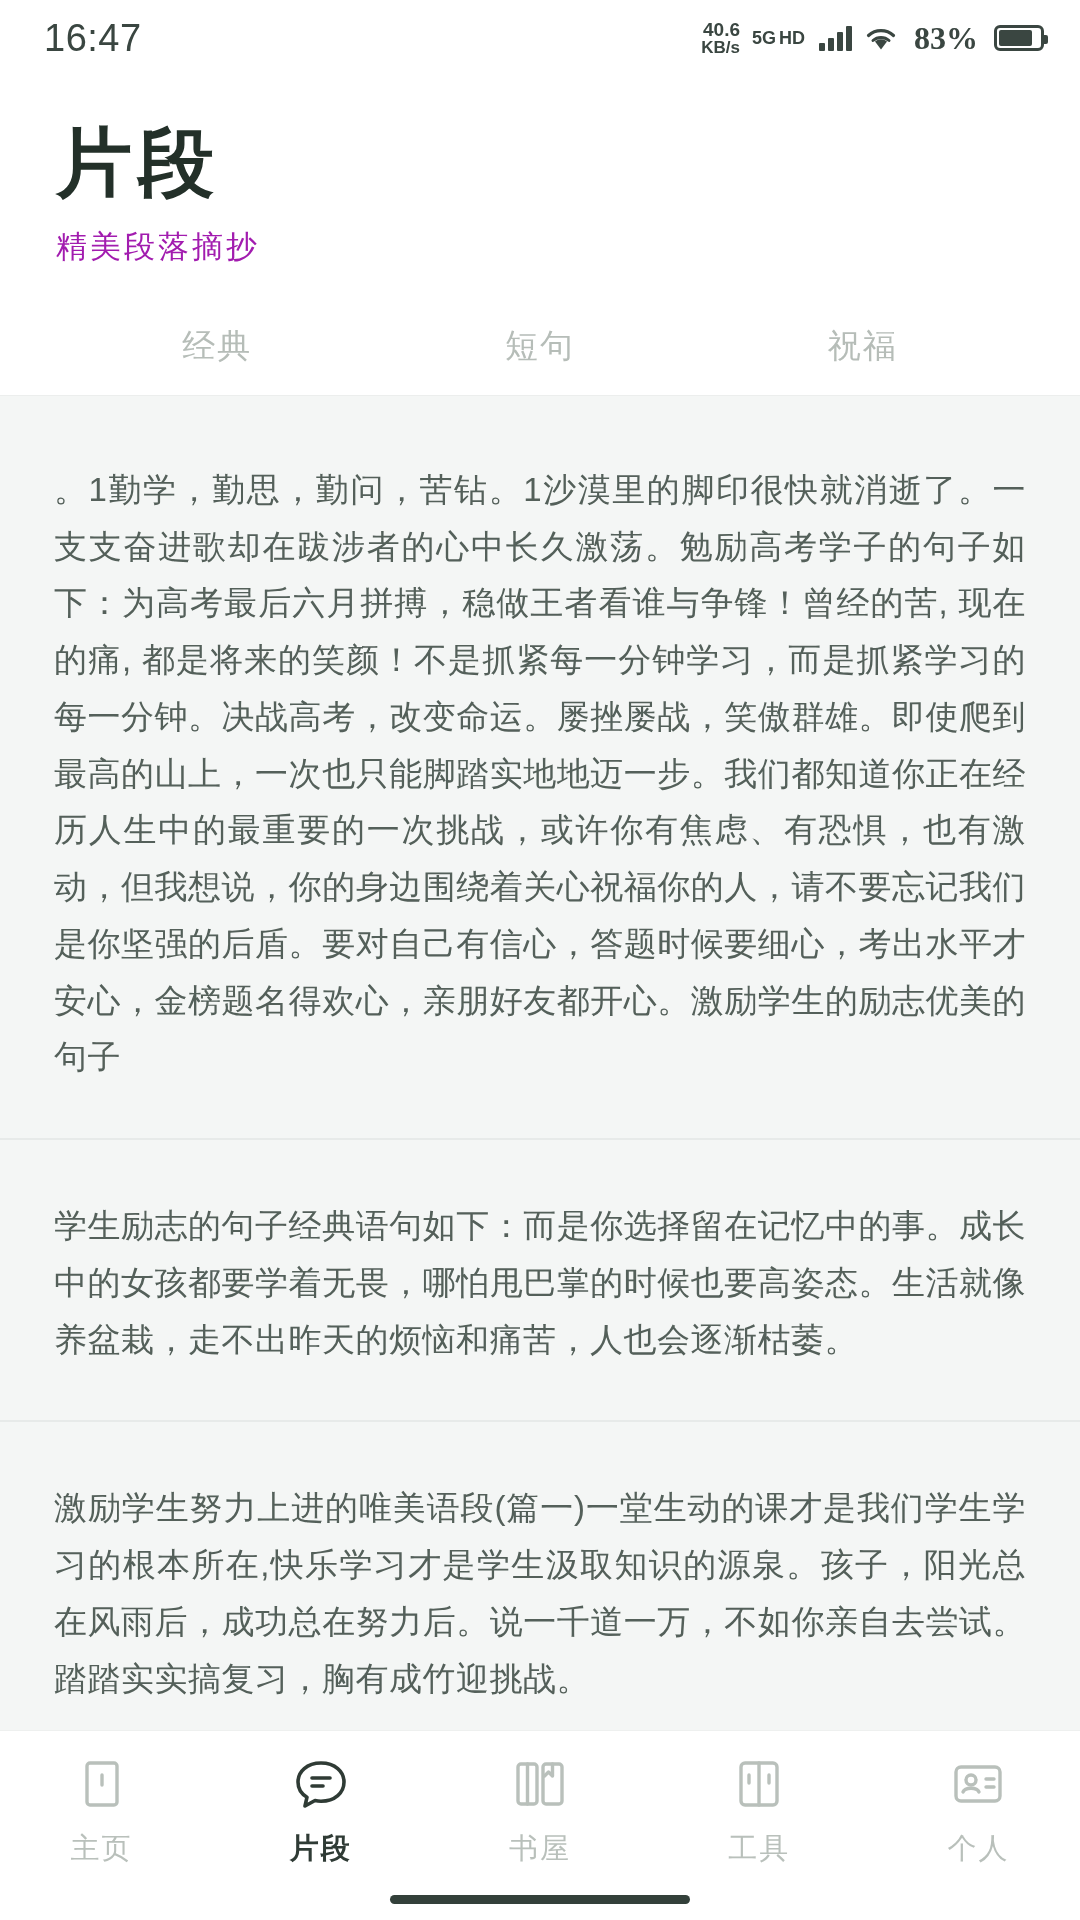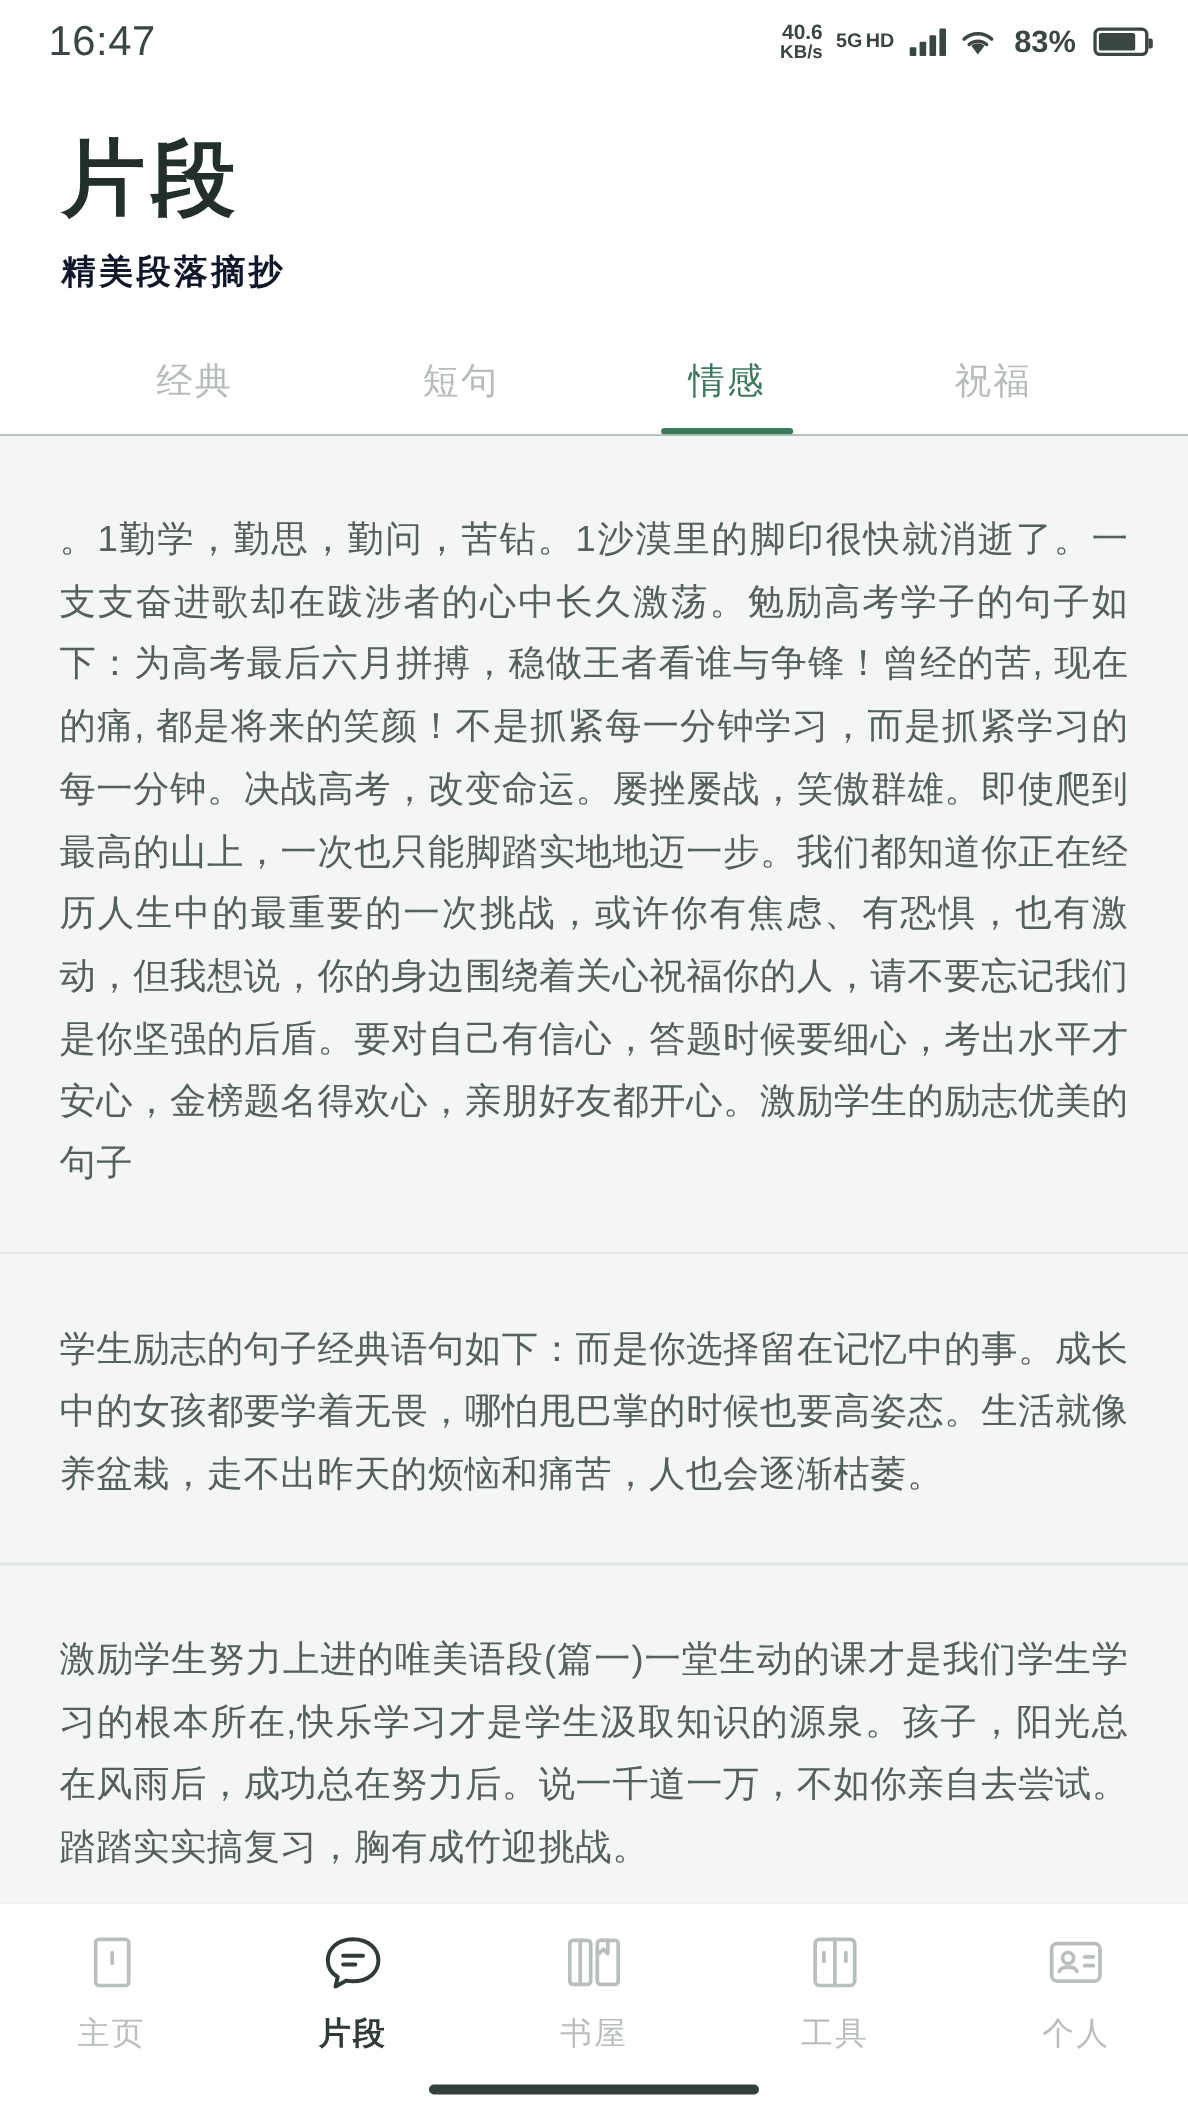--- a/index.html
+++ b/index.html
@@ -71,24 +71,25 @@
     width: 6px;
     background: #3a4641;
     border-radius: 1px;
   }
   .bars i:nth-child(1) { height: 8px; }
   .bars i:nth-child(2) { height: 13px; }
   .bars i:nth-child(3) { height: 19px; }
   .bars i:nth-child(4) { height: 25px; }
   .wifi-icon { width: 34px; height: 26px; position: relative; }
   .batt-pct {
-    font-size: 28px;
+    font-size: 32px;
     font-weight: 700;
     color: #3a4641;
     margin-left: 4px;
+    font-family: Liberation Serif, serif;
   }
   .batt {
     width: 50px; height: 26px;
     border: 3px solid #3a4641;
     border-radius: 6px;
     position: relative;
     margin-left: 4px;
     padding: 2px;
   }
   .batt::after {
@@ -115,22 +116,22 @@
     font-family: "Liberation Serif", "DejaVu Serif", serif;
     font-size: 76px;
     font-weight: 700;
     color: #233029;
     letter-spacing: 6px;
     line-height: 1.05;
   }
   .app-subtitle {
     margin-top: 22px;
     font-size: 31px;
-    font-weight: 700;
-    color: #0f172a;
+    font-weight: 400;
+    color: #a21caf;
     letter-spacing: 3px;
   }
 
   
   .tabs {
     margin-top: 56px;
     display: flex;
     align-items: flex-end;
     justify-content: space-between;
     padding: 0 56px;
@@ -257,21 +258,20 @@
   </div>
 
   <div class="header">
     <div class="app-title">片段</div>
     <div class="app-subtitle">精美段落摘抄</div>
   </div>
 
   <div class="tabs">
     <div class="tab"><span>经典</span></div>
     <div class="tab"><span>短句</span></div>
-    <div class="tab active"><span>情感</span></div>
     <div class="tab"><span>祝福</span></div>
   </div>
 
   <div class="content">
     <div class="card first">
       <p>。1勤学，勤思，勤问，苦钻。1沙漠里的脚印很快就消逝了。一支支奋进歌却在跋涉者的心中长久激荡。勉励高考学子的句子如下：为高考最后六月拼搏，稳做王者看谁与争锋！曾经的苦, 现在的痛, 都是将来的笑颜！不是抓紧每一分钟学习，而是抓紧学习的每一分钟。决战高考，改变命运。屡挫屡战，笑傲群雄。即使爬到最高的山上，一次也只能脚踏实地地迈一步。我们都知道你正在经历人生中的最重要的一次挑战，或许你有焦虑、有恐惧，也有激动，但我想说，你的身边围绕着关心祝福你的人，请不要忘记我们是你坚强的后盾。要对自己有信心，答题时候要细心，考出水平才安心，金榜题名得欢心，亲朋好友都开心。激励学生的励志优美的句子</p>
     </div>
     <div class="card">
       <p>学生励志的句子经典语句如下：而是你选择留在记忆中的事。成长中的女孩都要学着无畏，哪怕甩巴掌的时候也要高姿态。生活就像养盆栽，走不出昨天的烦恼和痛苦，人也会逐渐枯萎。</p>
     </div>

